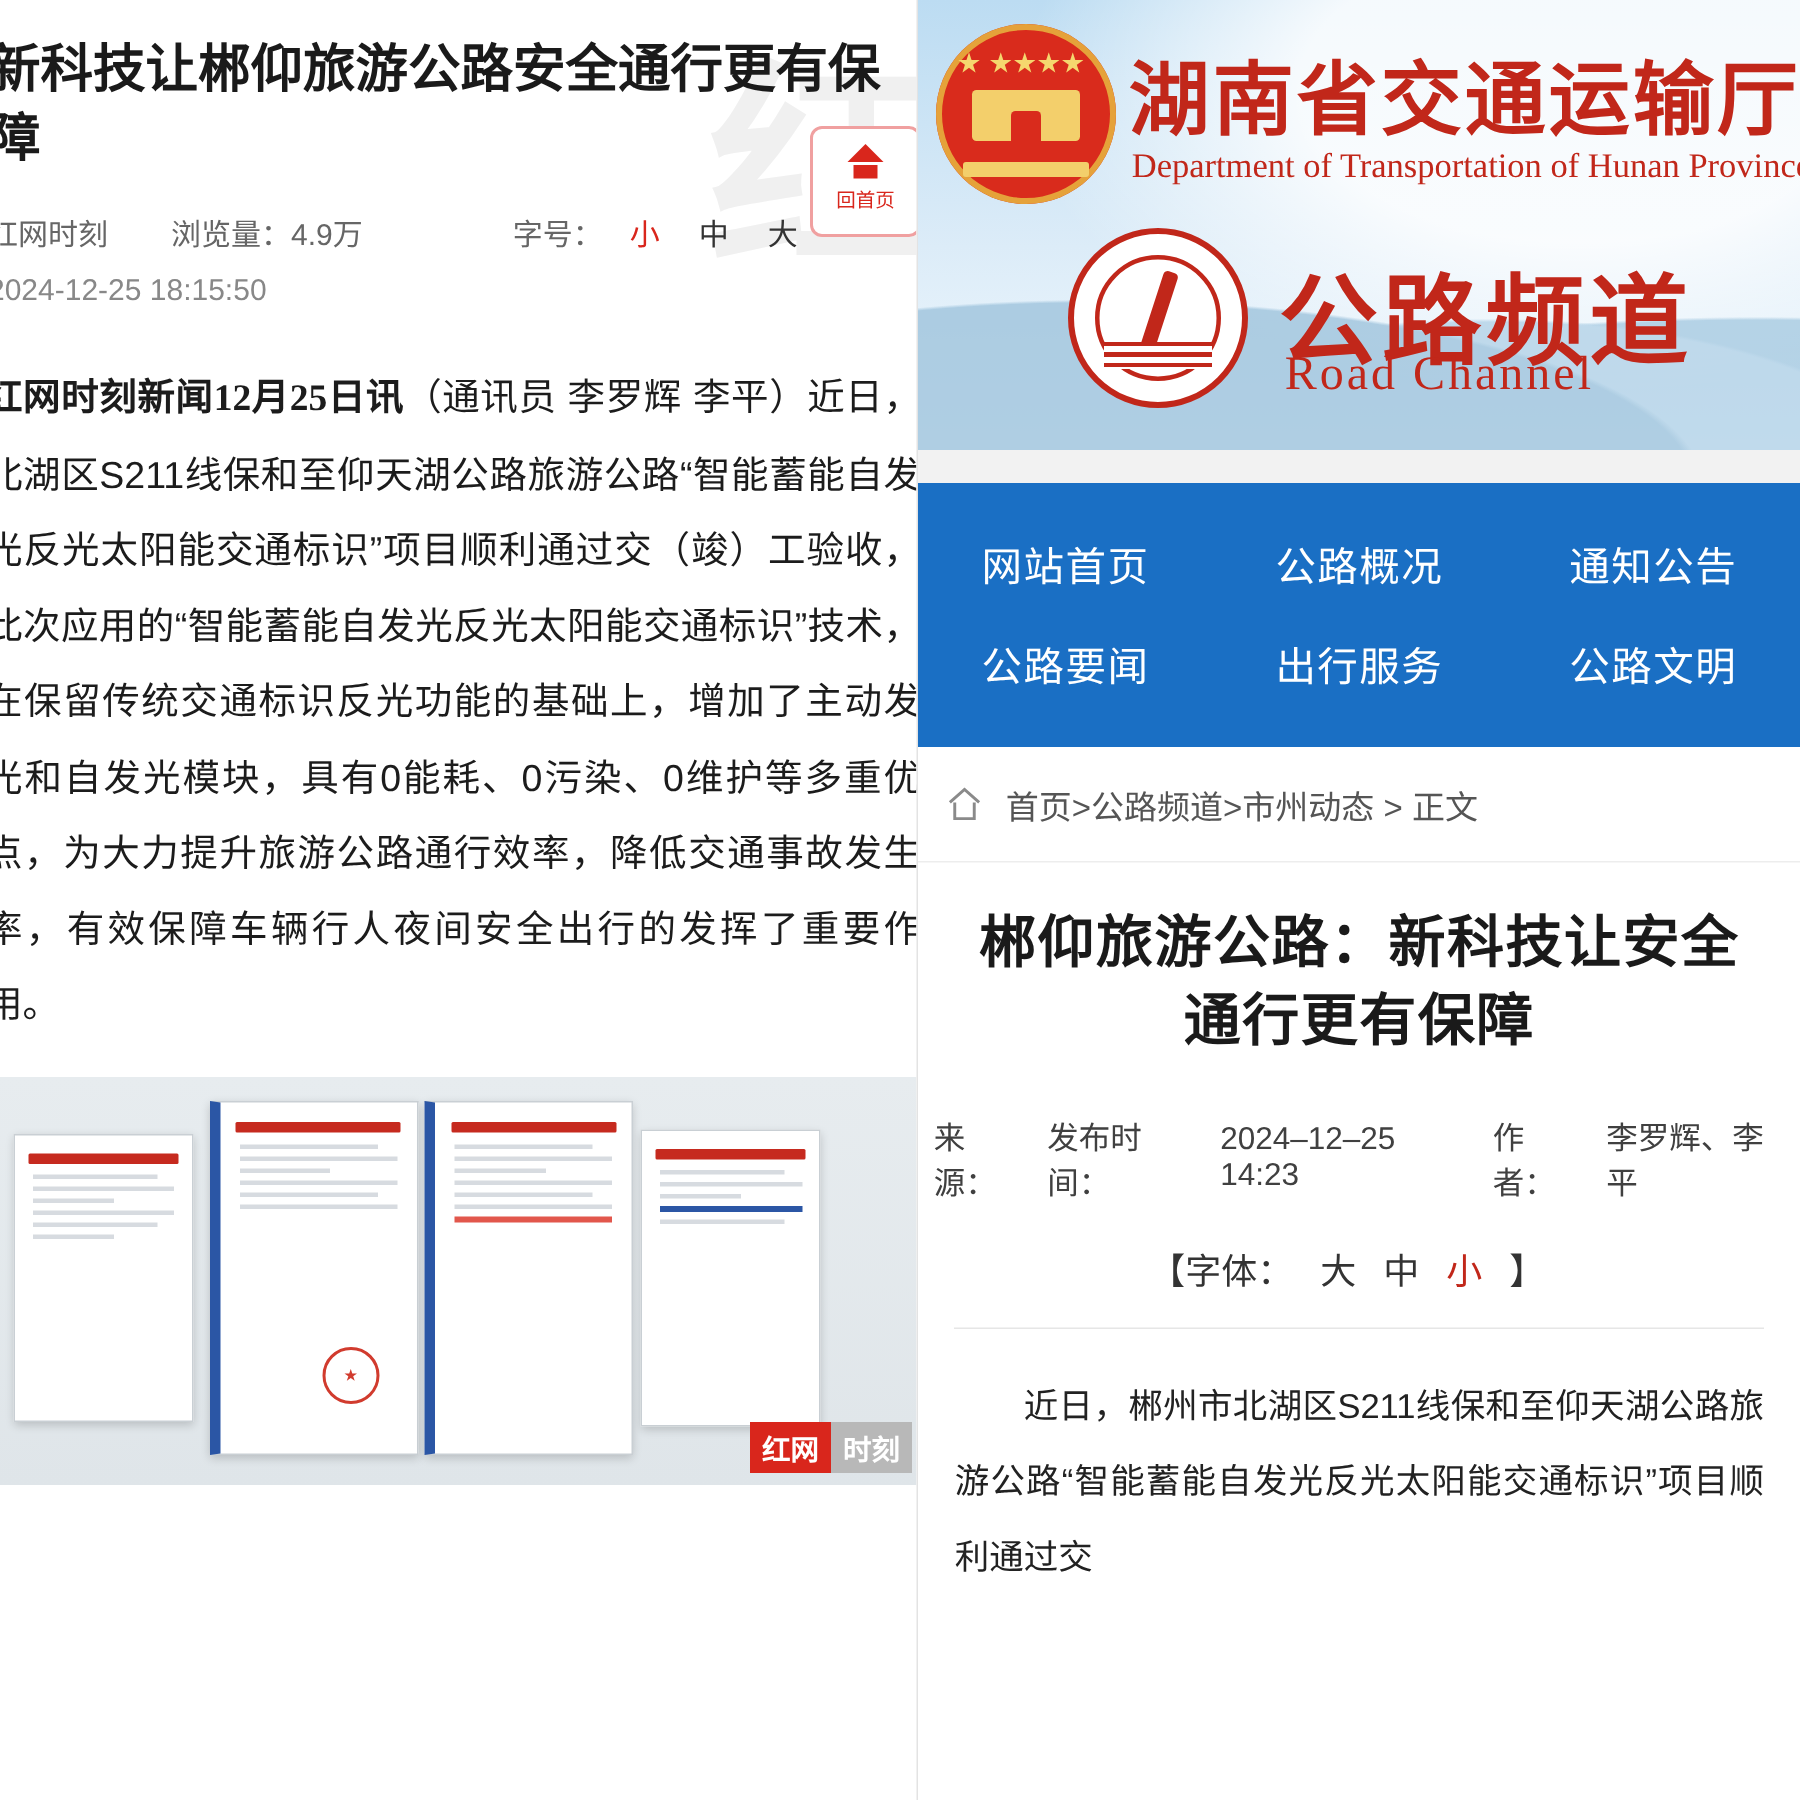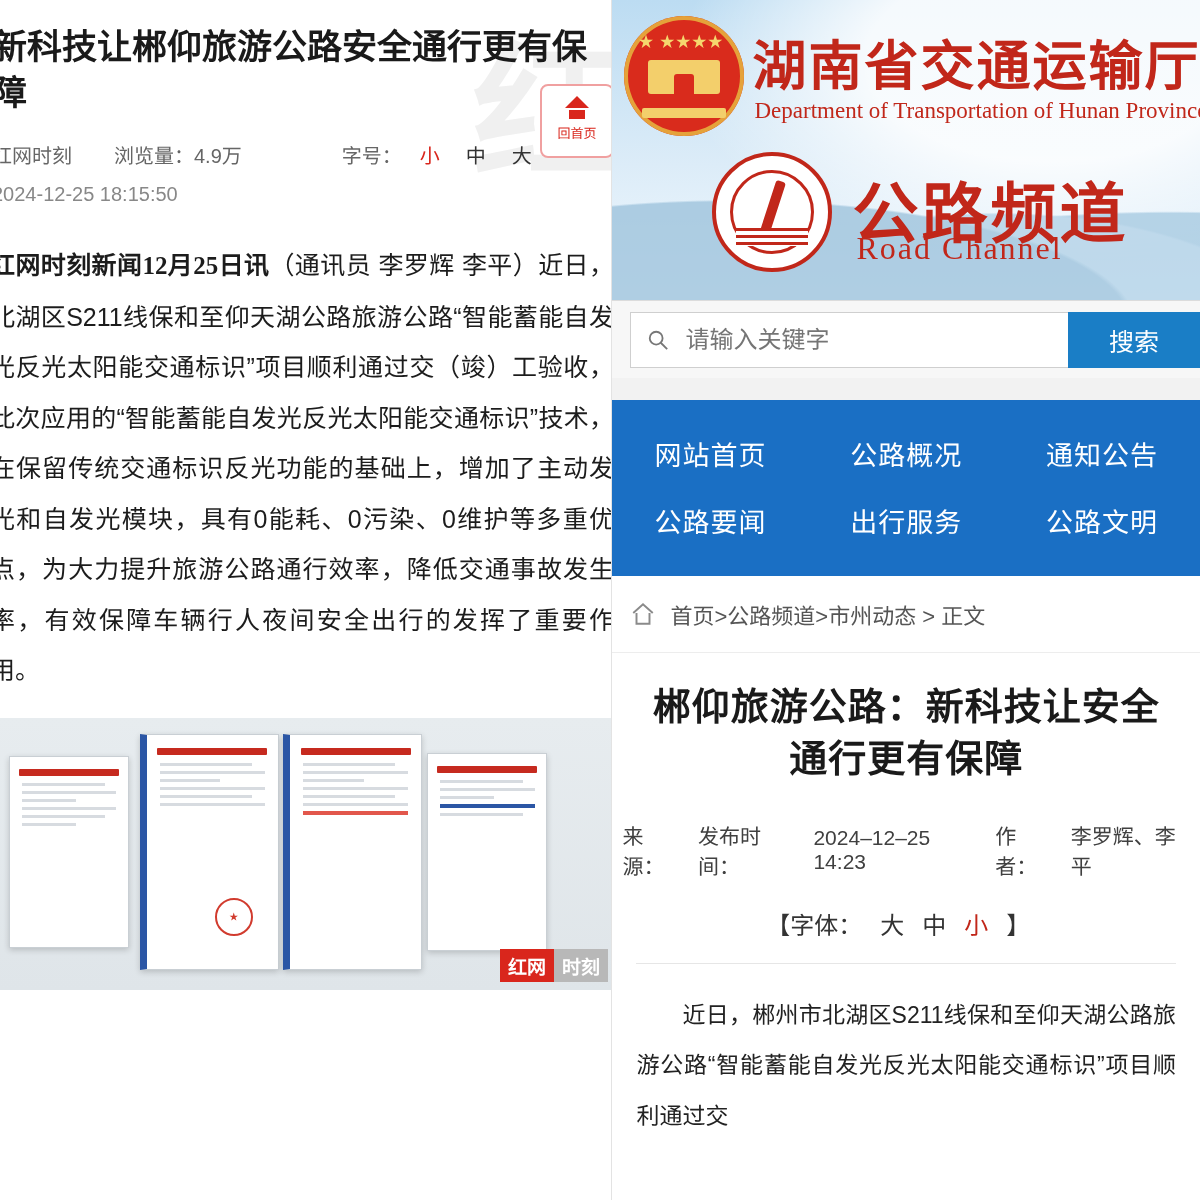--- a/index.html
+++ b/index.html
@@ -496,30 +496,20 @@
 
       <div class="channel-logo">
         <div class="ring"></div>
         <div class="road"></div>
         <div class="lines"></div>
       </div>
       <div class="channel-zh">公路频道</div>
       <div class="channel-en">Road Channel</div>
     </div>
 
-    <div class="search-bar">
-      <div class="search-input-wrap">
-        <svg class="search-icon" viewBox="0 0 24 24">
-          <circle cx="10" cy="10" r="7" fill="none" stroke="#777" stroke-width="2"></circle>
-          <line x1="15" y1="15" x2="22" y2="22" stroke="#777" stroke-width="2"></line>
-        </svg>
-        <input class="search-input" type="text" placeholder="请输入关键字" style="">
-      </div>
-      <button class="search-btn">搜索</button>
-    </div>
 
     <div class="nav-gap"></div>
 
     <div class="navbar">
       <div class="nav-row">
         <div class="nav-item">网站首页</div>
         <div class="nav-item">公路概况</div>
         <div class="nav-item">通知公告</div>
       </div>
       <div class="nav-row">

